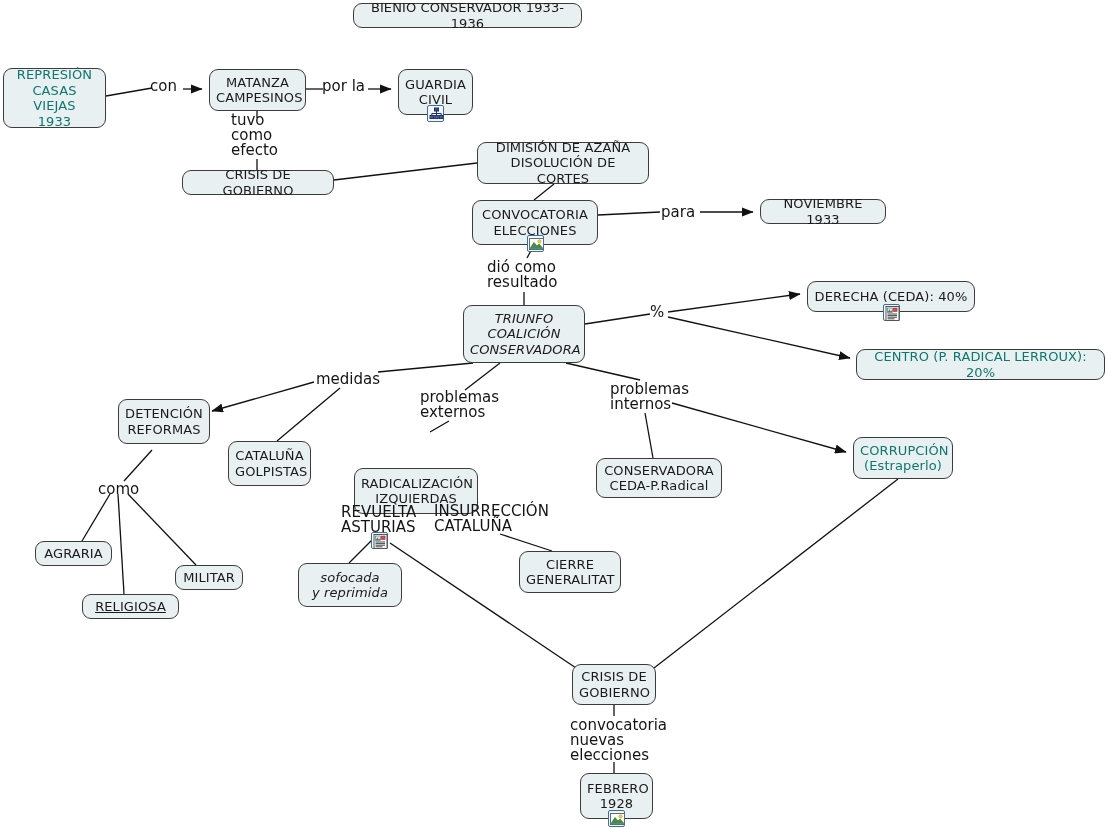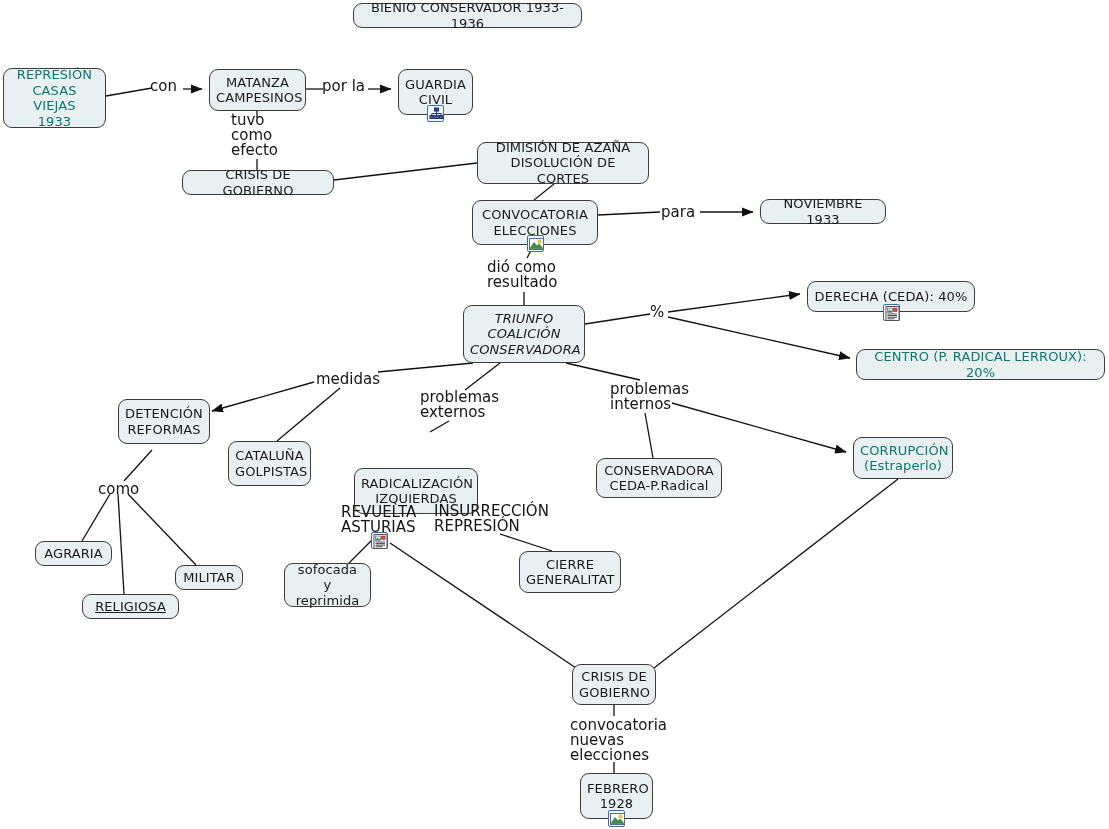--- a/index.html
+++ b/index.html
@@ -144,21 +144,21 @@
       <div class="node blue" style="left: 856px; top: 349px; width: 249px; height: 31px;"><span class="nodetext">CENTRO (P. RADICAL LERROUX): 20%</span></div>
       <div class="node" style="left: 118px; top: 399px; width: 92px; height: 45px;"><span class="nodetext">DETENCIÓN
 REFORMAS</span></div>
       <div class="node" style="left: 228px; top: 441px; width: 83px; height: 45px;"><span class="nodetext">CATALUÑA
 GOLPISTAS</span></div>
       <div class="node" style="left: 35px; top: 541px; width: 77px; height: 25px;"><span class="nodetext">AGRARIA</span></div>
       <div class="node" style="left: 82px; top: 594px; width: 97px; height: 25px; text-decoration: underline;"><span class="nodetext">RELIGIOSA</span></div>
       <div class="node" style="left: 175px; top: 565px; width: 68px; height: 25px;"><span class="nodetext">MILITAR</span></div>
       <div class="node" style="left: 354px; top: 432px; width: 124px; height: 46px; margin-top: 36px;"><span class="nodetext">RADICALIZACIÓN
 IZQUIERDAS</span></div>
-      <div class="node" style="left: 284px; top: 563px; width: 87px; height: 44px;"><span class="nodetext">sofocada
+      <div class="node" style="left: 298px; top: 563px; width: 104px; height: 44px; font-style: italic;"><span class="nodetext">sofocada
 y reprimida</span></div>
       <div class="node" style="left: 519px; top: 551px; width: 102px; height: 42px;"><span class="nodetext">CIERRE
 GENERALITAT</span></div>
       <div class="node" style="left: 596px; top: 458px; width: 126px; height: 40px;"><span class="nodetext">CONSERVADORA
 CEDA-P.Radical</span></div>
       <div class="node blue" style="left: 853px; top: 437px; width: 100px; height: 42px;"><span class="nodetext">CORRUPCIÓN
 (Estraperlo)</span></div>
       <div class="node" style="left: 572px; top: 664px; width: 84px; height: 41px;"><span class="nodetext">CRISIS DE
 GOBIERNO</span></div>
       <div class="node" style="left: 580px; top: 773px; width: 73px; height: 46px;"><span class="nodetext">FEBRERO
@@ -176,21 +176,21 @@
       <div class="linklabel" style="left: 650px; top: 305px; width: 20px;">%</div>
       <div class="linklabel" style="left: 316px; top: 372px; width: 58px;">medidas</div>
       <div class="linklabel" style="left: 420px; top: 390px; width: 72px;">problemas
 externos</div>
       <div class="linklabel" style="left: 610px; top: 382px; width: 72px;">problemas
 internos</div>
       <div class="linklabel" style="left: 98px; top: 482px; width: 42px;">como</div>
       <div class="linklabel" style="left: 341px; top: 505px; width: 76px;">REVUELTA
 ASTURIAS</div>
       <div class="linklabel" style="left: 434px; top: 504px; width: 108px;">INSURRECCIÓN
-REPRESIÓN</div>
+CATALUÑA</div>
       <div class="linklabel" style="left: 570px; top: 718px; width: 90px;">convocatoria
 nuevas
 elecciones</div>
     </div>
   <div id="icon-layer">
       <span class="icon" style="left: 427px; top: 105px;">
         <svg width="15" height="15" viewBox="0 0 15 15">
           <rect x="5.5" y="1" width="4" height="3" fill="#3a4a8c" stroke="#21306b"></rect>
           <path d="M7.5 4 V6.5 M2.8 6.5 H12.2 M2.8 6.5 V8.5 M7.5 6.5 V8.5 M12.2 6.5 V8.5" stroke="#21306b" fill="none" stroke-width="1"></path>
           <rect x="1" y="8.5" width="3.6" height="3" fill="#4a5ca8" stroke="#21306b"></rect>

